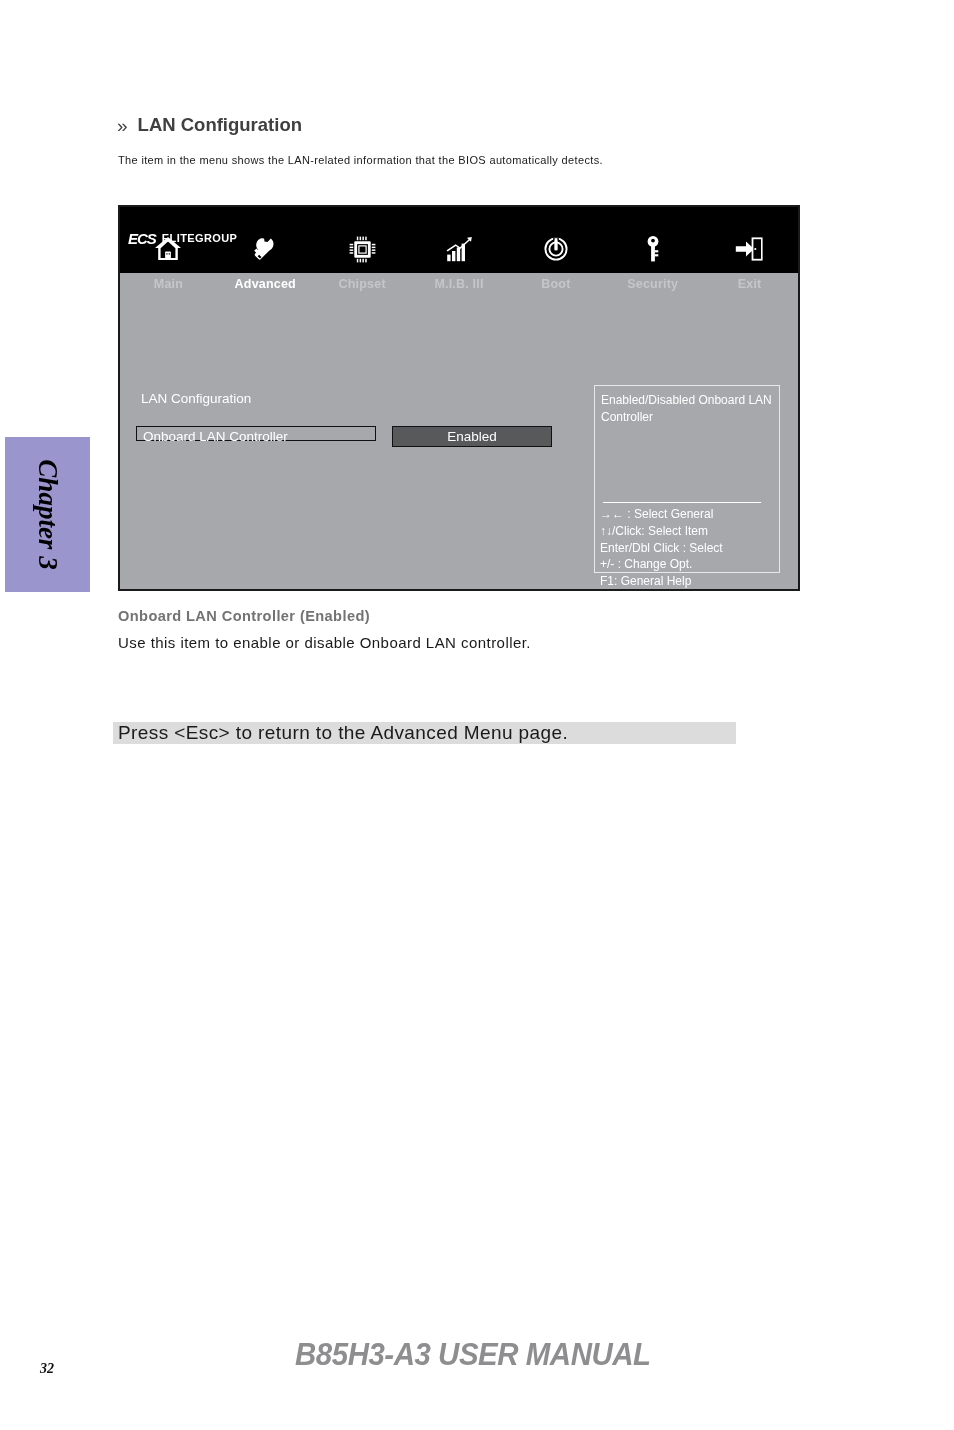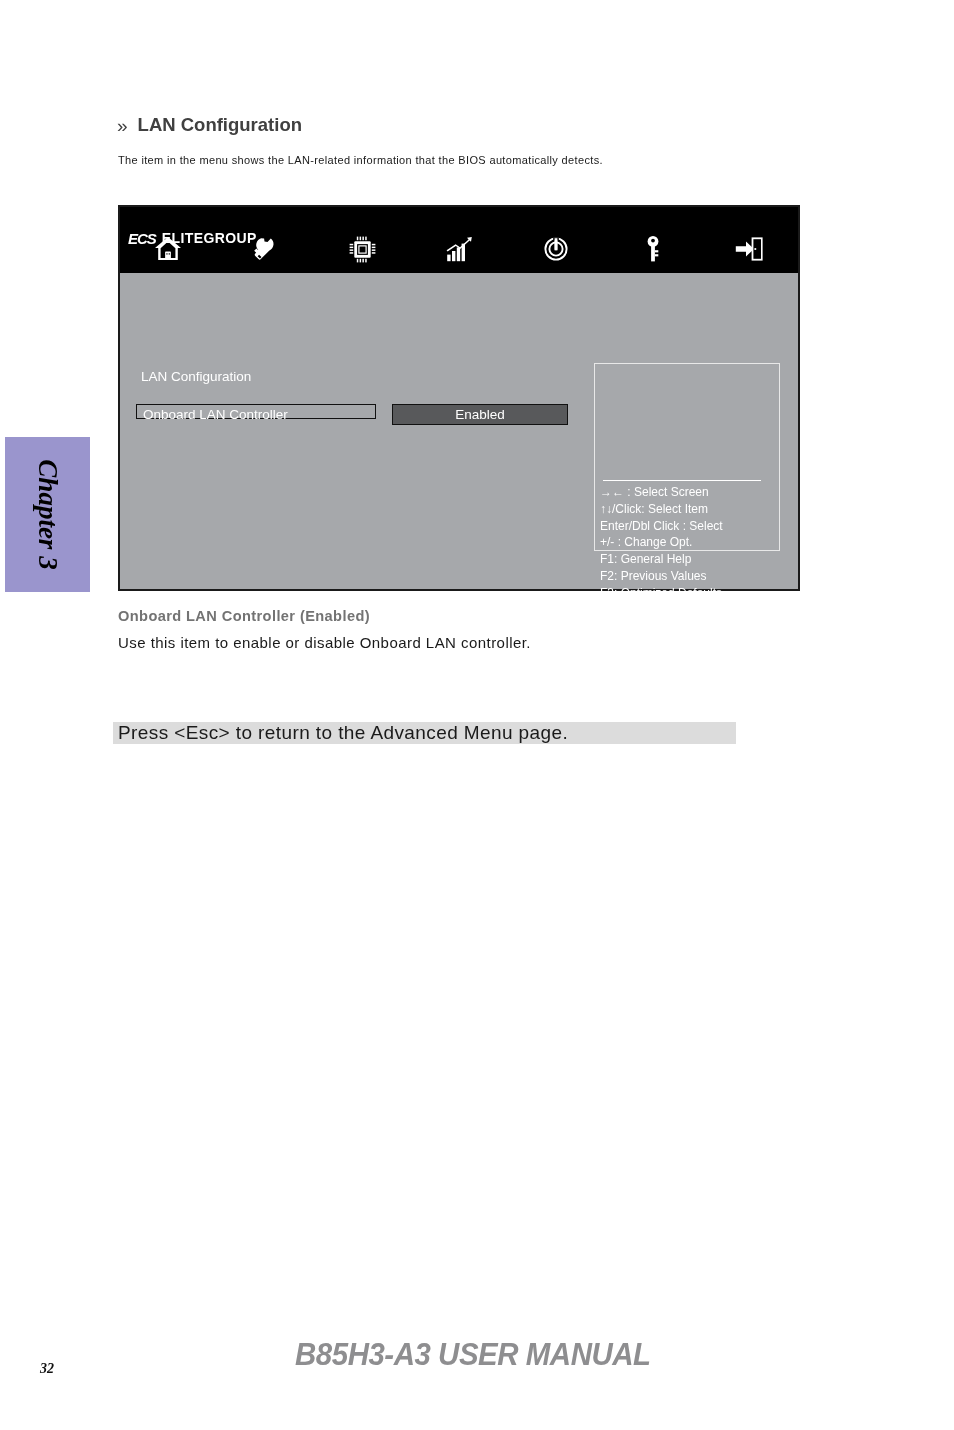--- a/index.html
+++ b/index.html
@@ -102,21 +102,21 @@
     font-family: "Liberation Sans", sans-serif;
     font-weight: bold;
     font-style: italic;
     font-size: 15px;
     color: #ffffff;
     letter-spacing: -1px;
     margin-right: 6px;
   }
   .brand-name {
     font-weight: bold;
-    font-size: 14px;
+    font-size: 11px;
     color: #ffffff;
     letter-spacing: 0.4px;
   }
 
   .menu-icons {
     position: absolute;
     left: 0;
     top: 22px;
     width: 100%;
     display: flex;
@@ -170,21 +170,21 @@
     border: 1.5px solid #111111;
     box-sizing: border-box;
     font-size: 13.5px;
     color: #ffffff;
     padding-left: 6px;
   }
   .opt-value {
     position: absolute;
     left: 272px;
     top: 131px;
-    width: 176px;
+    width: 160px;
     height: 21px;
     line-height: 20px;
     background: #58595b;
     border: 1.5px solid #111111;
     box-sizing: border-box;
     font-size: 13.5px;
     color: #ffffff;
     text-align: center;
   }
 
@@ -384,31 +384,41 @@
               <rect x="16.6" y="1.4" width="11.0" height="23.2"></rect>
               <path d="M0.8 10.2 h10.2 V5.6 L19.0 13 l-8.0 7.4 V15.8 H0.8 Z"></path>
             </g>
             <rect x="18.4" y="3.2" width="7.6" height="19.6" fill="#000"></rect>
             <circle cx="20.3" cy="13" r="1.1" fill="#fff"></circle>
           </svg>
       </div>
     </div>
   </div>
 
+  <div class="menu-bar">
+    <div class="cell">Main</div>
+    <div class="cell active">Advanced</div>
+    <div class="cell">Chipset</div>
+    <div class="cell">M.I.B. III</div>
+    <div class="cell">Boot</div>
+    <div class="cell">Security</div>
+    <div class="cell">Exit</div>
+  </div>
 
   <div class="bios-body">
     <div class="lan-title">LAN Configuration</div>
 
     <div class="opt-label">Onboard LAN  Controller</div>
     <div class="opt-value">Enabled</div>
 
     <div class="help">
+      <div class="help-desc">Enabled/Disabled Onboard LAN Controller</div>
       <div class="help-sep"></div>
       <div class="help-keys">
-        <div class="k">→←   : Select Screen</div>
+        <div class="k">→←   : Select General</div>
         <div class="k">↑↓/Click: Select Item</div>
         <div class="k">Enter/Dbl Click : Select</div>
         <div class="k">+/- : Change Opt.</div>
         <div class="k">F1: General Help</div>
         <div class="k">F2: Previous Values</div>
         <div class="k">F3: Optimized Defaults</div>
         <div class="k">F4: Save &amp; Exit</div>
         <div class="k">ESC/Right Click: Exit</div>
       </div>
     </div>

